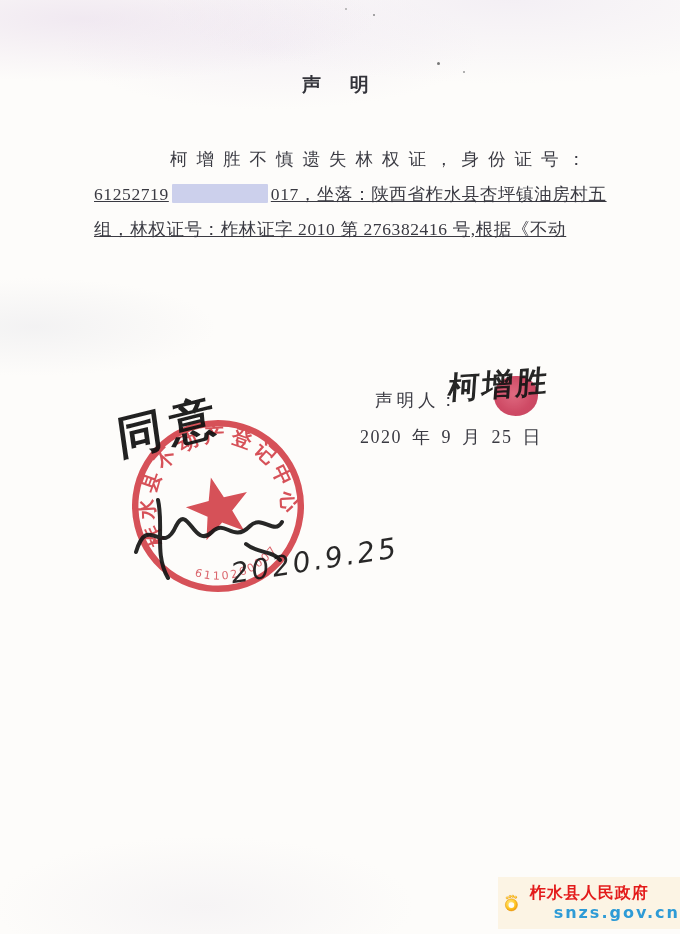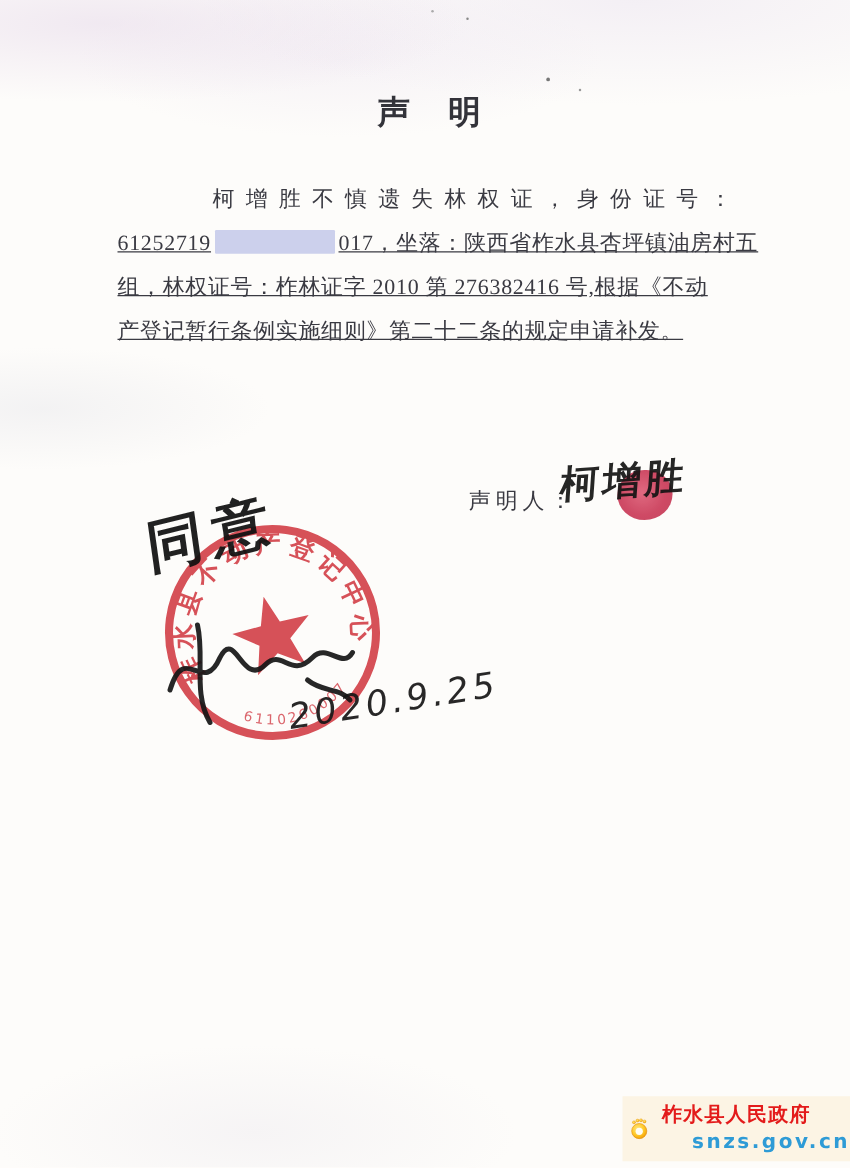--- a/index.html
+++ b/index.html
@@ -13,21 +13,21 @@
     background:
       radial-gradient(420px 90px at 12% 2%, rgba(228,214,232,.50), transparent 70%),
       radial-gradient(500px 120px at 75% 0%, rgba(232,224,238,.45), transparent 70%),
       radial-gradient(300px 90px at 40% 5%, rgba(236,228,240,.40), transparent 70%),
       radial-gradient(260px 70px at 5% 35%, rgba(224,224,230,.35), transparent 70%),
       radial-gradient(300px 100px at 30% 97%, rgba(230,226,234,.30), transparent 70%),
       #fdfcfa;
   }
   .doc-title{
     position:absolute;left:302px;top:72px;
-    font-size:26px;letter-spacing:12px;color:#33333a;font-weight:600;
+    font-size:19px;letter-spacing:12px;color:#33333a;font-weight:600;
     white-space:nowrap;
   }
   .body-block{
     position:absolute;left:94px;top:142px;width:500px;
     font-size:17.5px;line-height:35px;color:#3a3a42;white-space:nowrap;
   }
   .line1{padding-left:37px;letter-spacing:9px;text-align:right;}
   .line2,.line3,.line4{letter-spacing:0.6px;text-decoration:underline;}
   .redaction{
     display:inline-block;width:96px;height:19px;background:#ccd0ec;
@@ -102,27 +102,27 @@
   <div class="speck sp2"></div>
   <div class="speck sp3"></div>
   <div class="speck sp4"></div>
 
   <div class="doc-title">声 明</div>
 
   <div class="body-block">
     <div class="line1">柯增胜不慎遗失林权证，身份证号：</div>
     <div class="line2"><span>61252719</span><span class="redaction"></span><span>017，坐落：陕西省柞水县杏坪镇油房村五</span></div>
     <div class="line3">组，林权证号：柞林证字 2010 第 276382416 号,根据《不动</div>
-    <div class="line4">产登记暂行条例实施细则》第二十二条的规定申请补发。</div>
   </div>
 
 
   <div class="declarant-label">声明人：</div>
   <div class="thumbprint"></div>
   <div class="signature-hw">柯增胜</div>
+  <div class="date-line">2020 年 9 月 25 日</div>
 
   <svg class="seal" viewBox="0 0 200 200">
     <circle cx="100" cy="100" r="90" fill="none" stroke="#cf2630" stroke-width="7"></circle>
     <polygon points="100,68 108.5,92.3 134.2,92.9 113.8,108.5 121.2,133.1 100,118.5 78.8,133.1 86.2,108.5 65.8,92.9 91.5,92.3" fill="#cf2630"></polygon>
     <defs>
       <path id="sealArc" d="M 34.2,123.9 A 70,70 0 1 1 165.8,123.9" fill="none"></path>
       <path id="sealNumArc" d="M 48.6,161.3 A 80,80 0 0 0 151.4,161.3" fill="none"></path>
     </defs>
     <text font-size="22" fill="#cf2630" font-weight="bold" font-family="Liberation Serif, serif">
       <textPath href="#sealArc" textLength="268" lengthAdjust="spacing">柞水县不动产登记中心</textPath>

